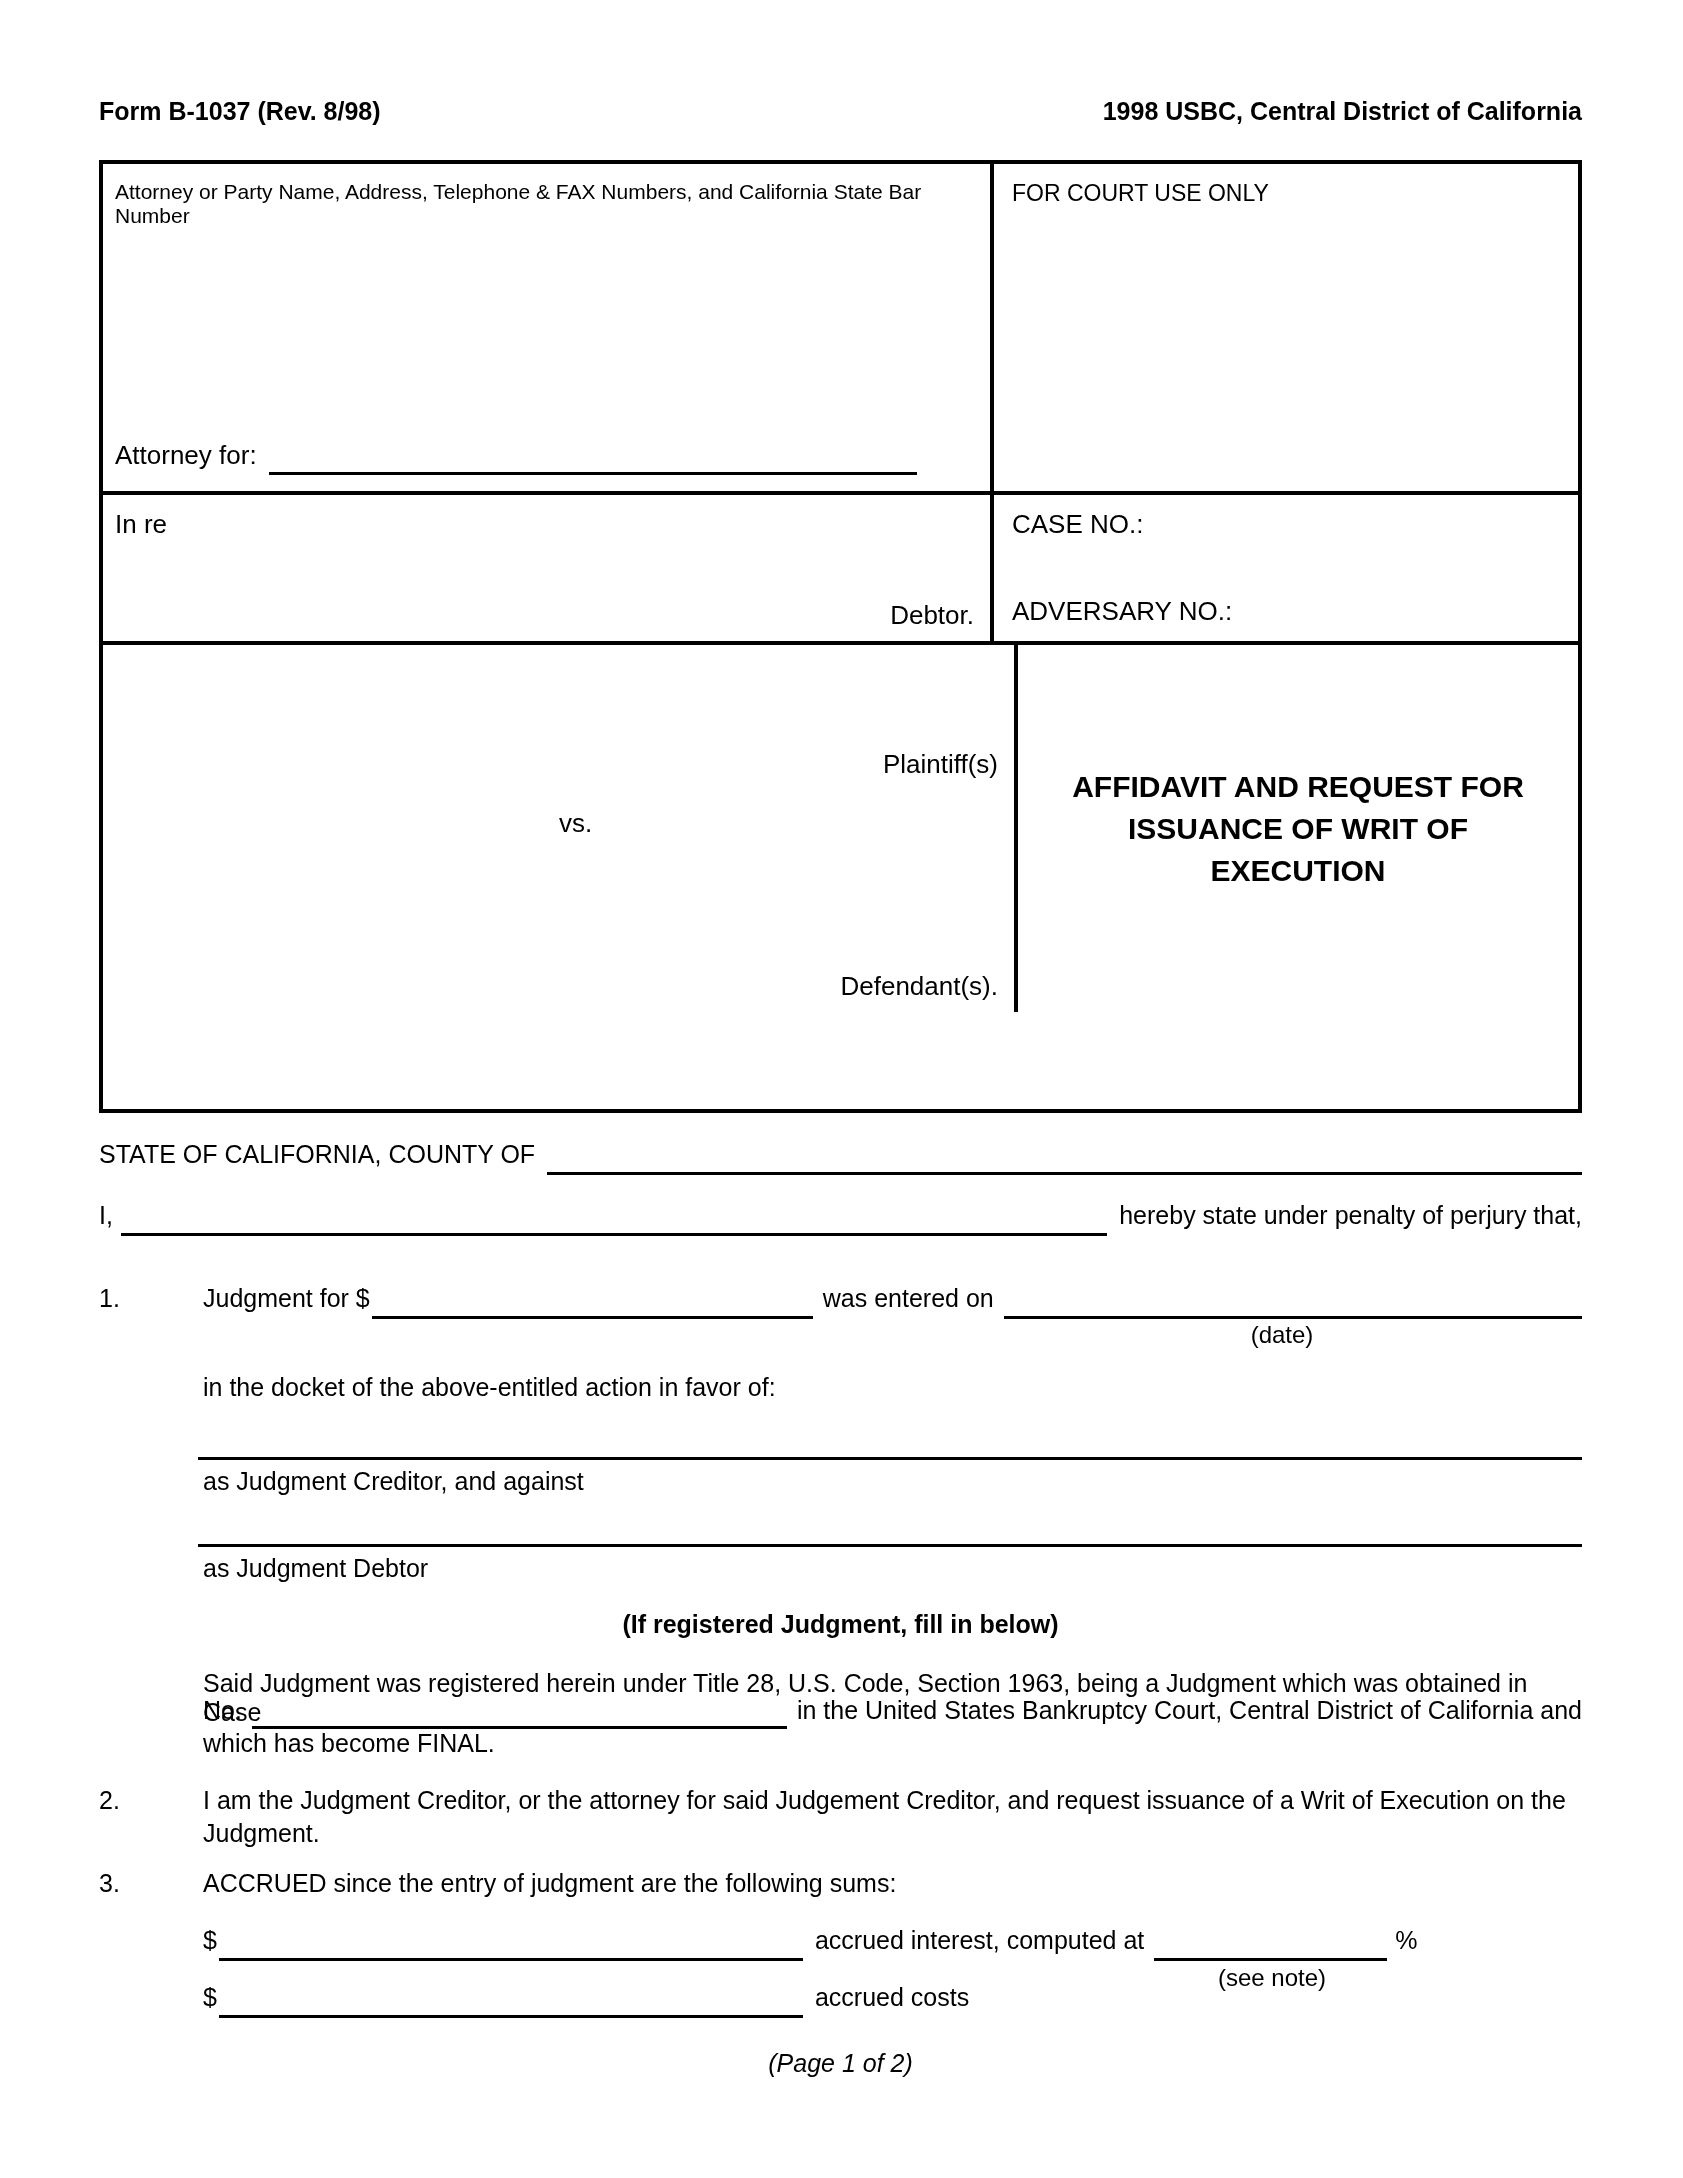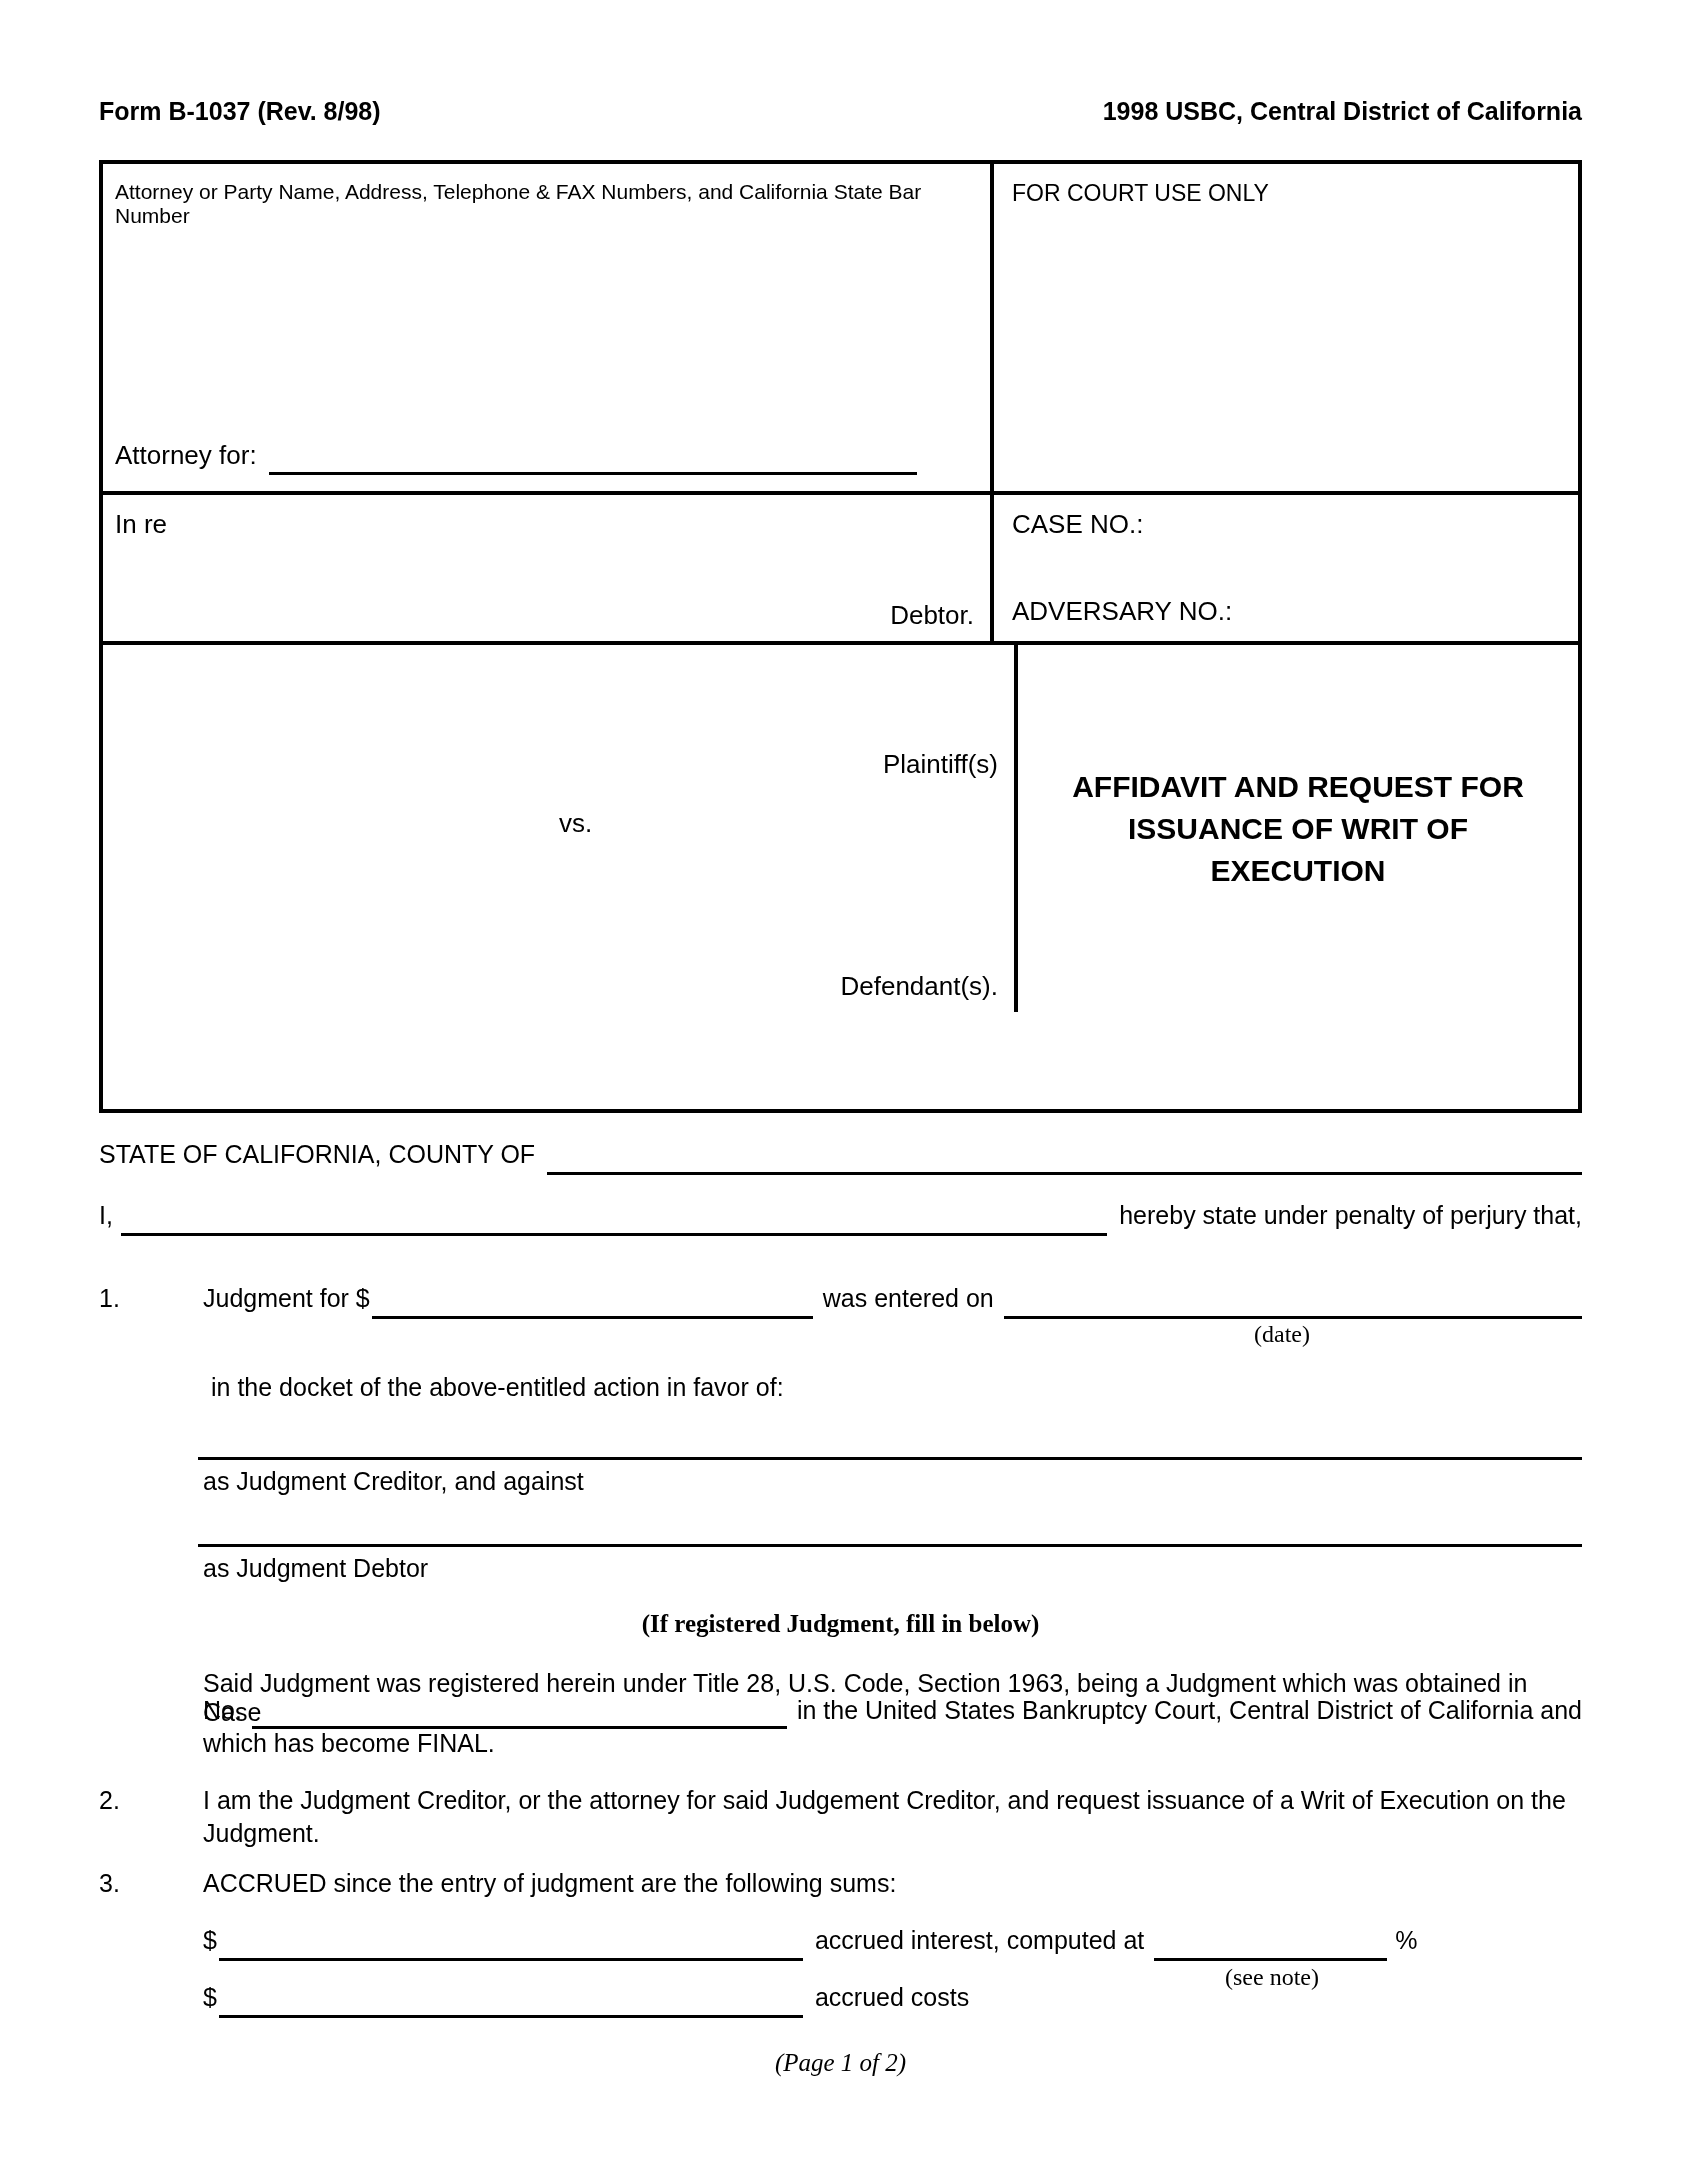--- a/index.html
+++ b/index.html
@@ -56,21 +56,21 @@
   .adv-no { position: absolute; bottom: 14px; left: 18px; }
   .plaintiff { position: absolute; top: 104px; right: 16px; }
   .vs { position: absolute; top: 163px; left: 432px; }
   .defendant { position: absolute; bottom: 10px; right: 16px; }
   .doc-title { position: absolute; inset: 0; display: flex; align-items: center;
                justify-content: center; text-align: center; padding: 0 38px;
                font-size: 30px; font-weight: bold; line-height: 42px; }
 
   .body-25 { font-size: 25px; }
   .rule { background: #000; height: 3px; }
-  .center { text-align: center; font-family: Liberation Serif, serif; }
+  .center { text-align: center; }
   .small-cap { font-size: 24px; }
   .item-flex { display: flex; align-items: flex-start; font-size: 25px; line-height: 33px; }
   .item-flex .num { flex: 0 0 104px; }
   .item-flex .body-text { flex: 1; }
   .footer-italic { font-style: italic; font-size: 25px; }
 </style>
 </head>
 <body>
 
 <div class="page">
@@ -132,21 +132,21 @@
 
   <div class="abs fline" style="top:1279px; left:99px; width:1483px; height:40px;">
     <span class="num">1.</span>
     <span class="txt">Judgment for $</span>
     <span class="blank" style="width:441px; margin:0 10px 0 2px;"></span>
     <span class="txt">was entered on</span>
     <span class="blank grow" style="margin-left:10px;"></span>
   </div>
   <div class="abs center small-cap" style="top:1321px; left:985px; width:594px;">(date)</div>
 
-  <div class="abs body-25 txt" style="top:1373px; left:211px;">in the docket of the above-entitled action in favor of:</div>
+  <div class="abs body-25 txt" style="top:1373px; left:203px;">in the docket of the above-entitled action in favor of:</div>
 
   <div class="abs rule" style="top:1457px; left:198px; width:1384px;"></div>
   <div class="abs body-25 txt" style="top:1467px; left:203px;">as Judgment Creditor, and against</div>
 
   <div class="abs rule" style="top:1544px; left:198px; width:1384px;"></div>
   <div class="abs body-25 txt" style="top:1554px; left:203px;">as Judgment Debtor</div>
 
   <div class="abs center body-25" style="top:1610px; left:99px; width:1483px; font-weight:bold;">(If registered Judgment, fill in below)</div>
 
   <div class="abs body-25" style="top:1669px; left:203px; width:1381px;">Said Judgment was registered herein under Title 28, U.S. Code, Section 1963, being a Judgment which was obtained in Case</div>

